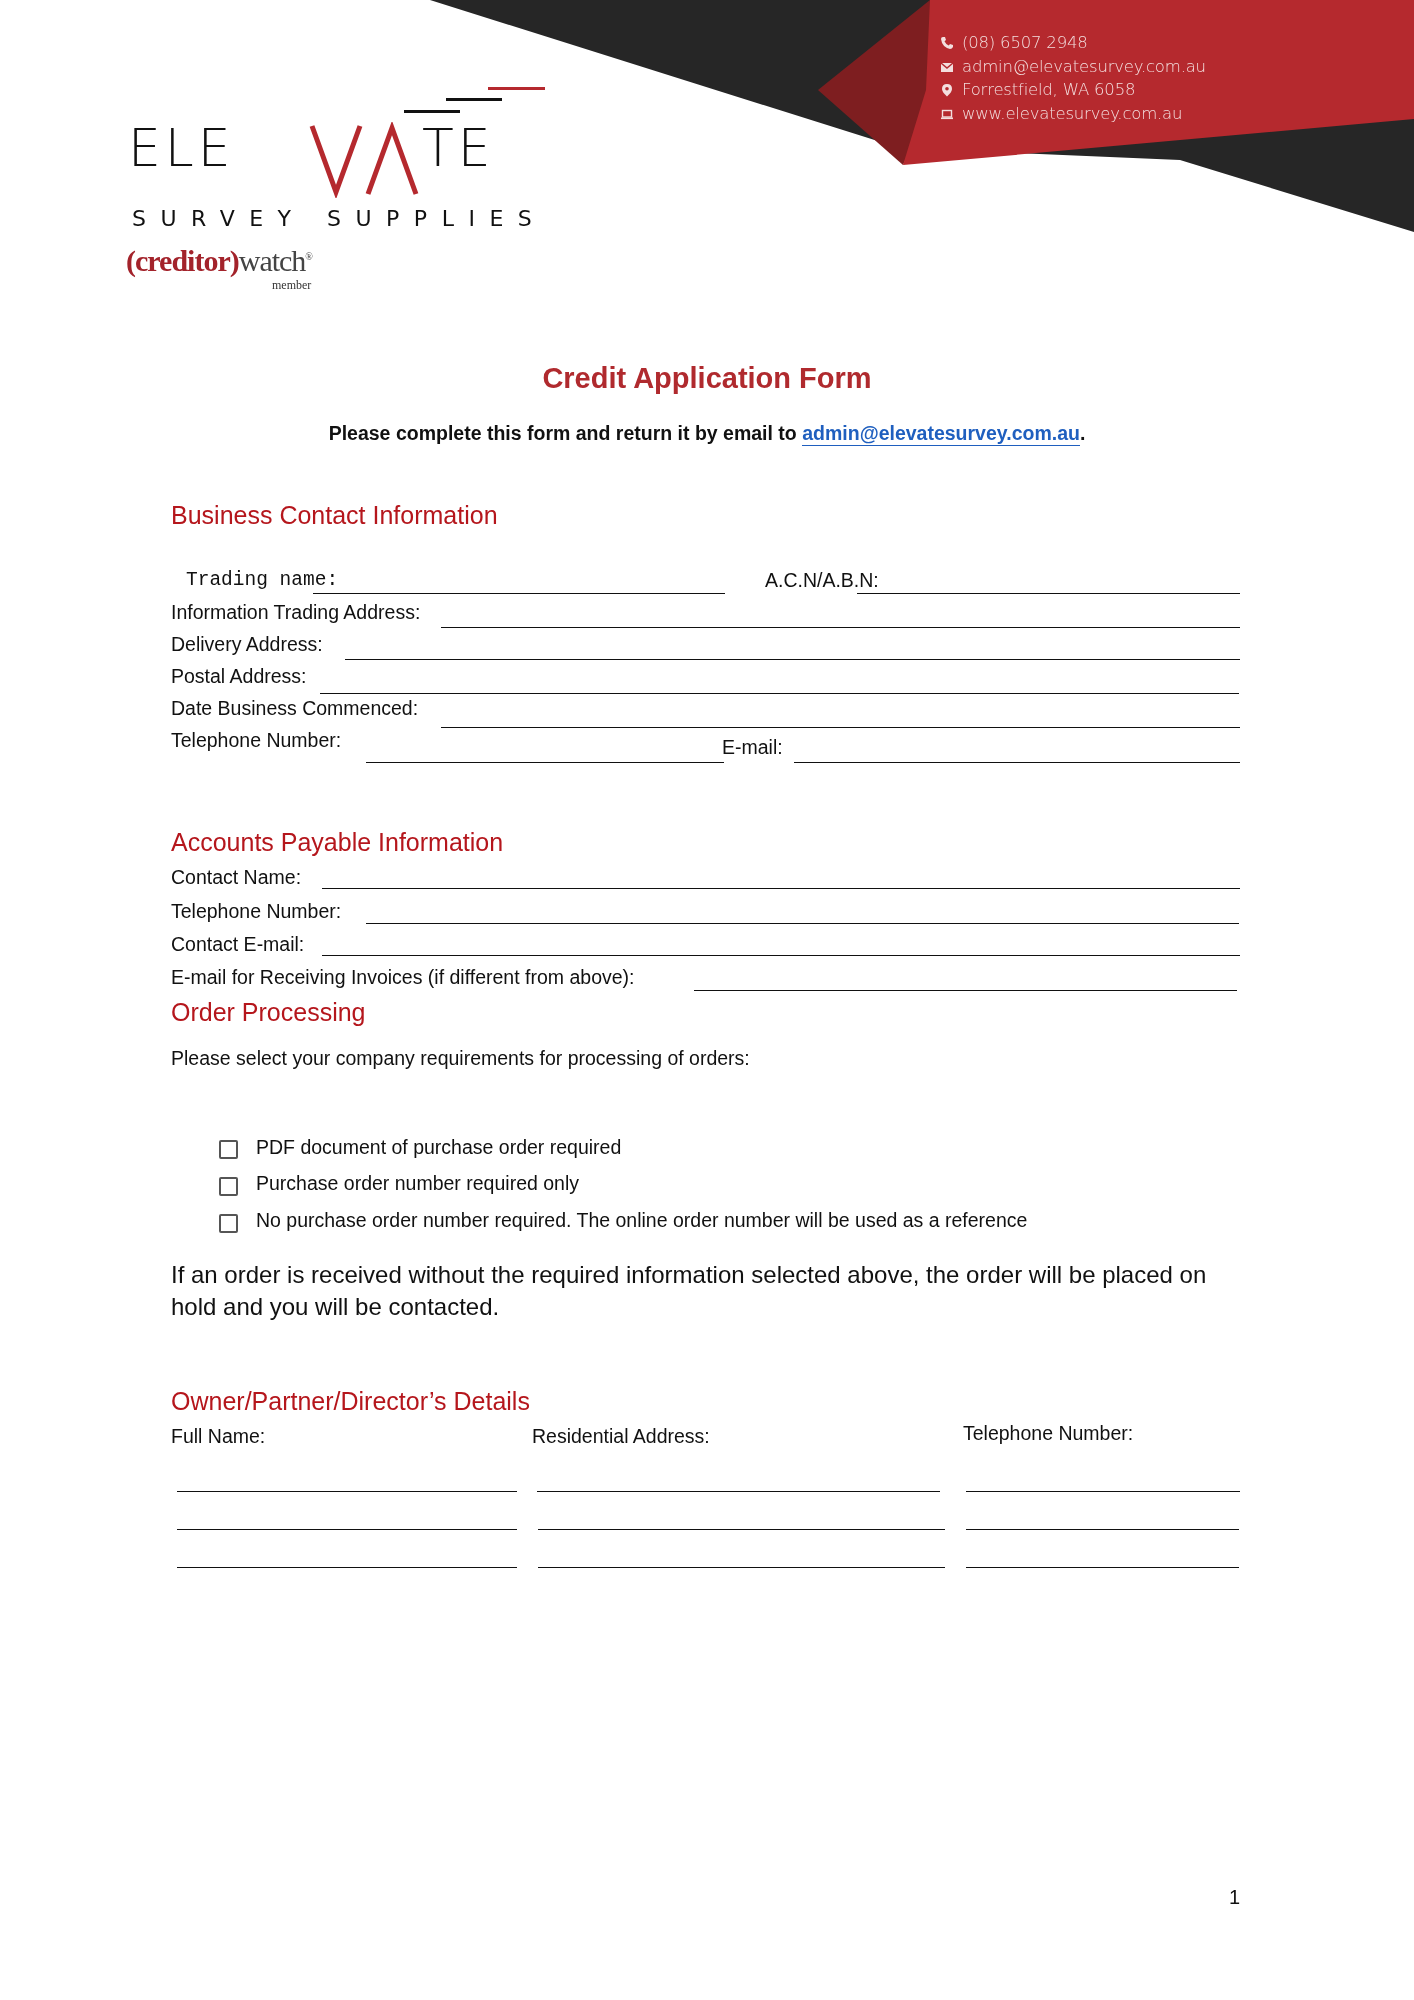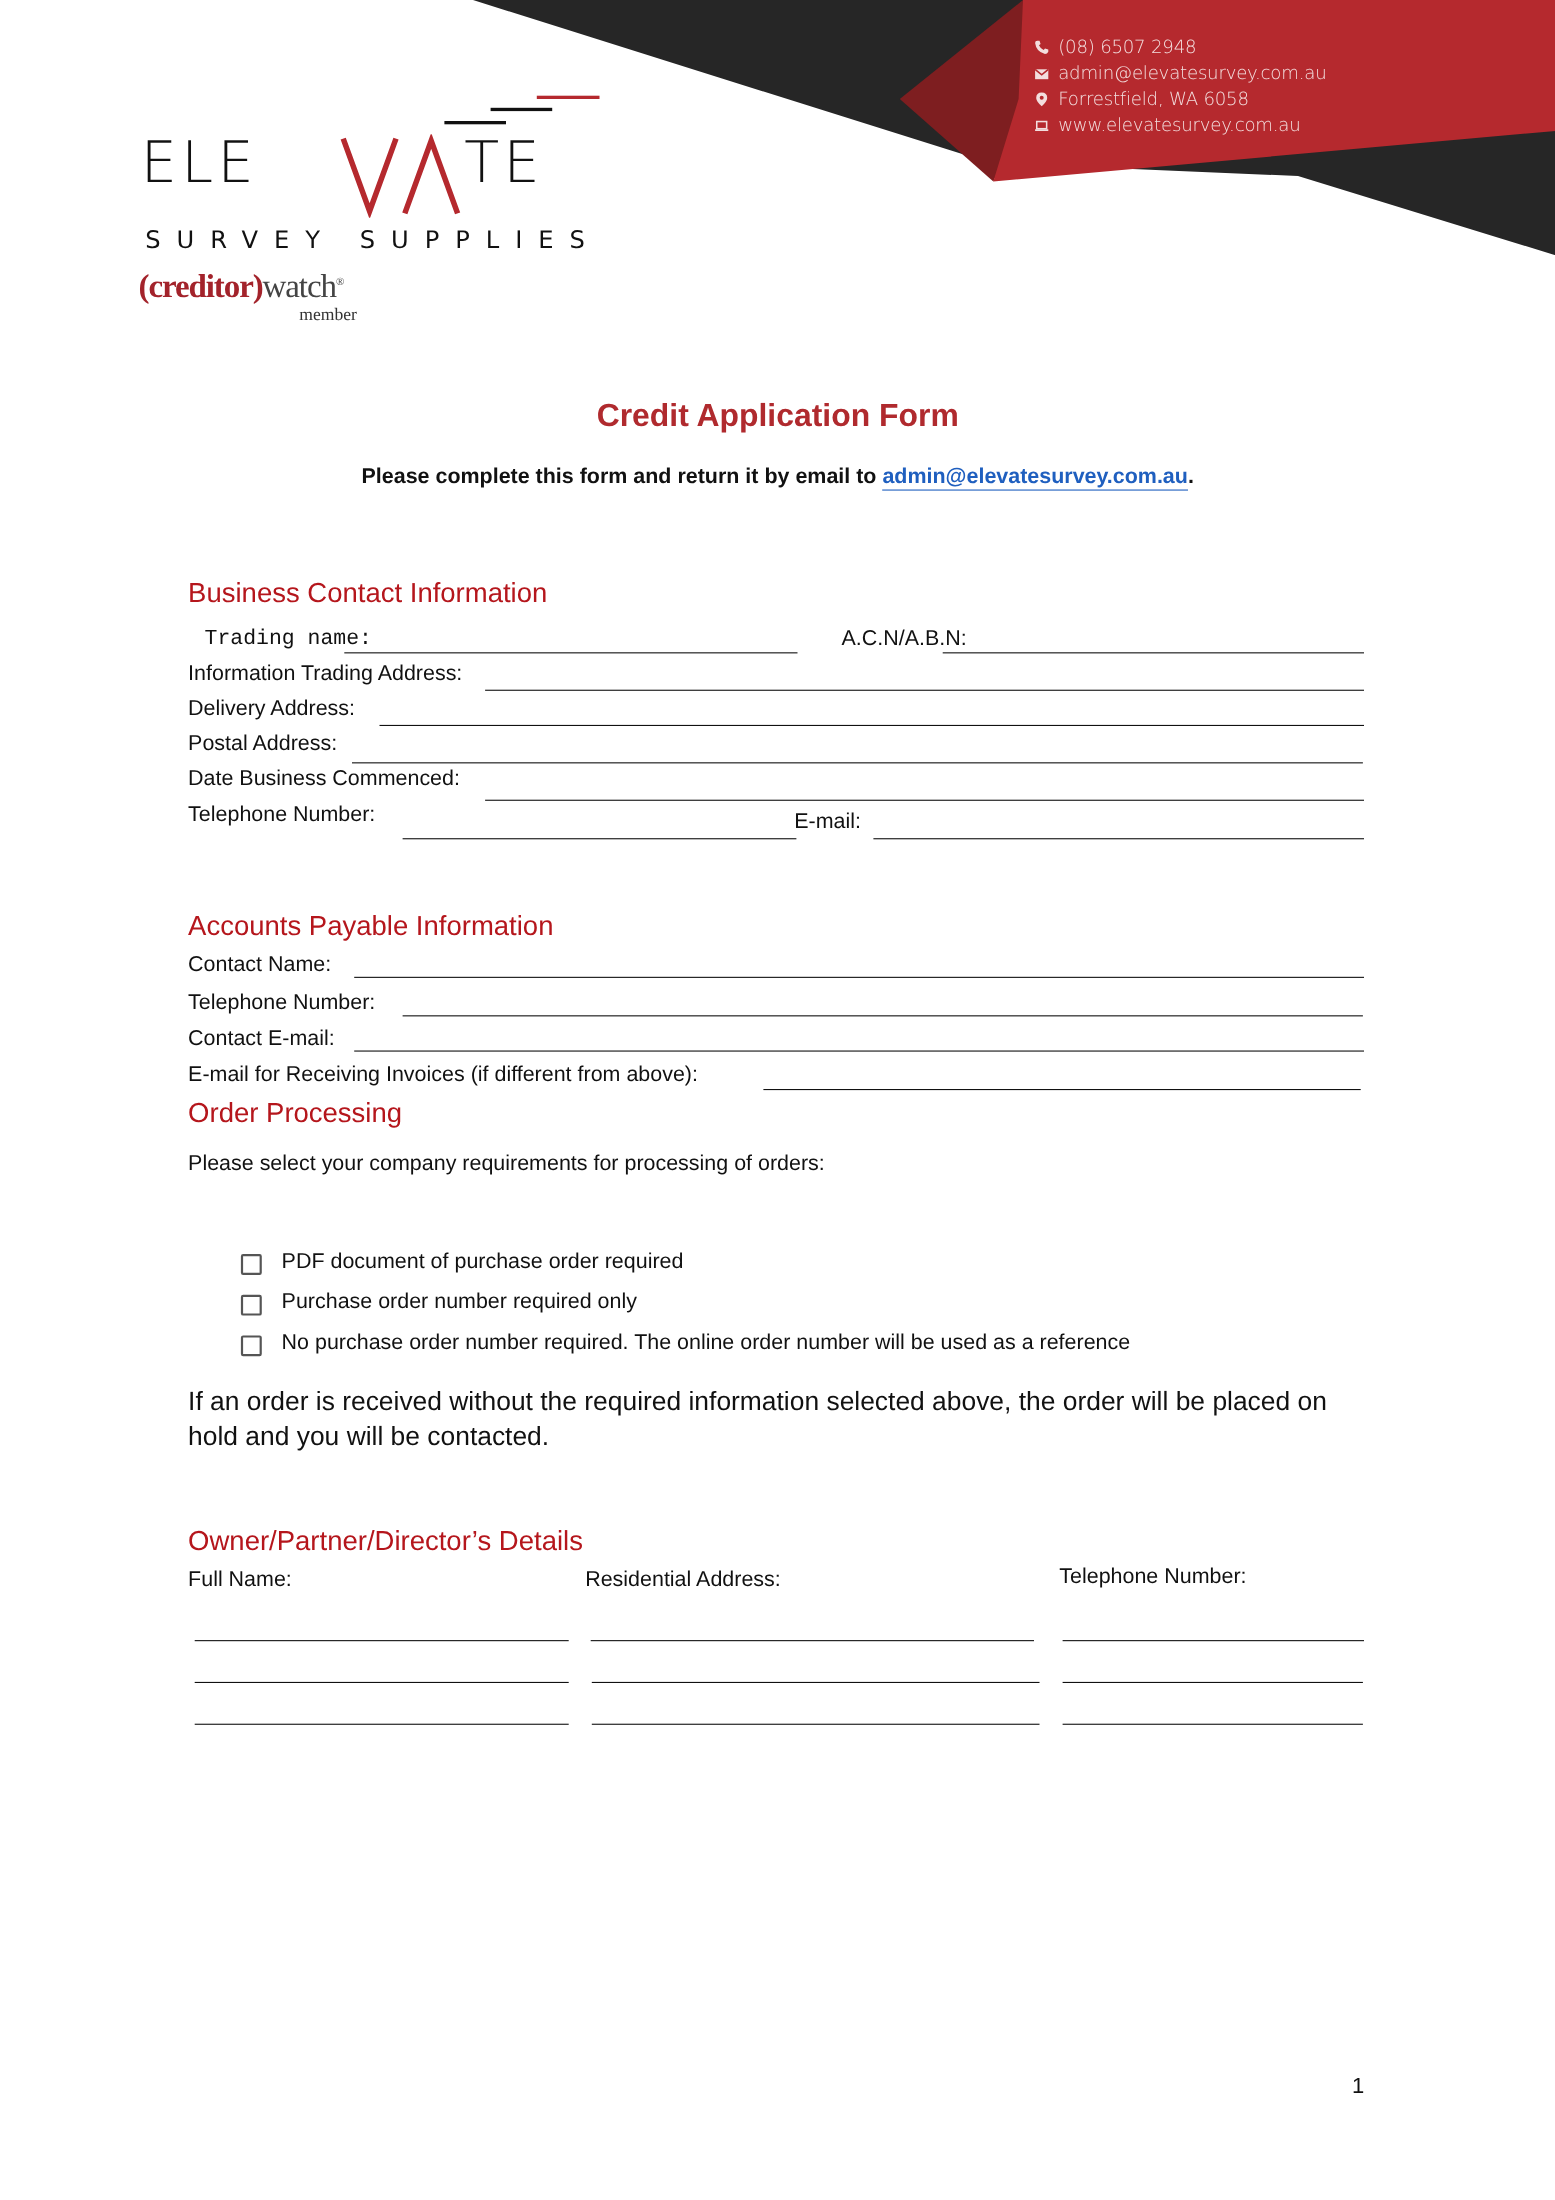--- a/index.html
+++ b/index.html
@@ -7,21 +7,21 @@
          font-family:"Liberation Sans", sans-serif; color:#111; }
   .abs { position:absolute; }
   #header-shapes { position:absolute; left:0; top:0; width:1414px; height:240px; }
   .contact { position:absolute; left:940px; color:#f3dede; font-size:16.5px; font-family:"DejaVu Sans", sans-serif; font-weight:300; letter-spacing:-0.2px; display:flex; align-items:center; gap:8px; }
   .contact svg { width:14px; height:14px; flex:0 0 14px; }
   .logo-word { position:absolute; left:128px; top:118px; font-family:"DejaVu Sans", sans-serif; font-weight:200; font-size:52px; letter-spacing:4px; color:#111; }
   .logo-sub { position:absolute; left:132px; top:206px; font-family:"DejaVu Sans", sans-serif; font-size:22px; letter-spacing:14.5px; color:#111; }
   .cw { position:absolute; left:126px; top:244px; font-family:"Liberation Serif", serif; font-size:30px; letter-spacing:-1px; }
   .cw .red { color:#a3232b; font-weight:bold; }
   .cw .dark { color:#444; }
-  .cw-member { position:absolute; left:272px; top:278px; font-family:"Liberation Serif", serif; font-size:16px; color:#333; }
+  .cw-member { position:absolute; left:272px; top:278px; font-family:"Liberation Serif", serif; font-size:12px; color:#333; }
   .title { position:absolute; left:0; width:1414px; top:362px; text-align:center; font-size:29px; font-weight:bold; color:#b02a2e; }
   .intro { position:absolute; left:0; width:1414px; top:422px; text-align:center; font-size:19.5px; font-weight:bold; color:#111; }
   .intro a { color:#1f5fbf; text-decoration:none; border-bottom:1.5px solid #1f5fbf; padding-bottom:1px; }
   .section { position:absolute; left:171px; font-size:25px; color:#b5161c; }
   .lbl { position:absolute; font-size:19.5px; color:#111; white-space:nowrap; }
   .line { position:absolute; height:0; border-top:1.5px solid #111; }
   .cb { position:absolute; width:19px; height:19px; border:2px solid #555; border-radius:2px; box-sizing:border-box; left:219px; }
   .para { position:absolute; left:171px; width:1080px; font-size:24px; line-height:32px; color:#111; }
   .pageno { position:absolute; left:1229px; top:1886px; font-size:20px; color:#111; }
 </style>
@@ -79,21 +79,21 @@
     <span class="red">(creditor)</span><span class="dark">watch</span><sup style="font-size:10px;color:#444;">®</sup>
   </div>
   <span class="cw-member">member</span>
 </div>
 
 <div class="title">Credit Application Form</div>
 <div class="intro">
   <span>Please complete this form and return it by email to </span><a>admin@elevatesurvey.com.au</a><span>.</span>
 </div>
 
-<div class="section" style="top:525px;">Business Contact Information</div>
+<div class="section" style="top:501px;">Business Contact Information</div>
 <span class="lbl" style="left:186px;top:569px;font-family:Liberation Mono, monospace;">Trading name:</span>
 <div class="line" style="left:313px;width:412px;top:593px;"></div>
 <span class="lbl" style="left:765px;top:569px;">A.C.N/A.B.N:</span>
 <div class="line" style="left:857px;width:383px;top:593px;"></div>
 
 <span class="lbl" style="left:171px;top:601px;">Information Trading Address:</span>
 <div class="line" style="left:441px;width:799px;top:627px;"></div>
 
 <span class="lbl" style="left:171px;top:633px;">Delivery Address:</span>
 <div class="line" style="left:345px;width:895px;top:659px;"></div>

